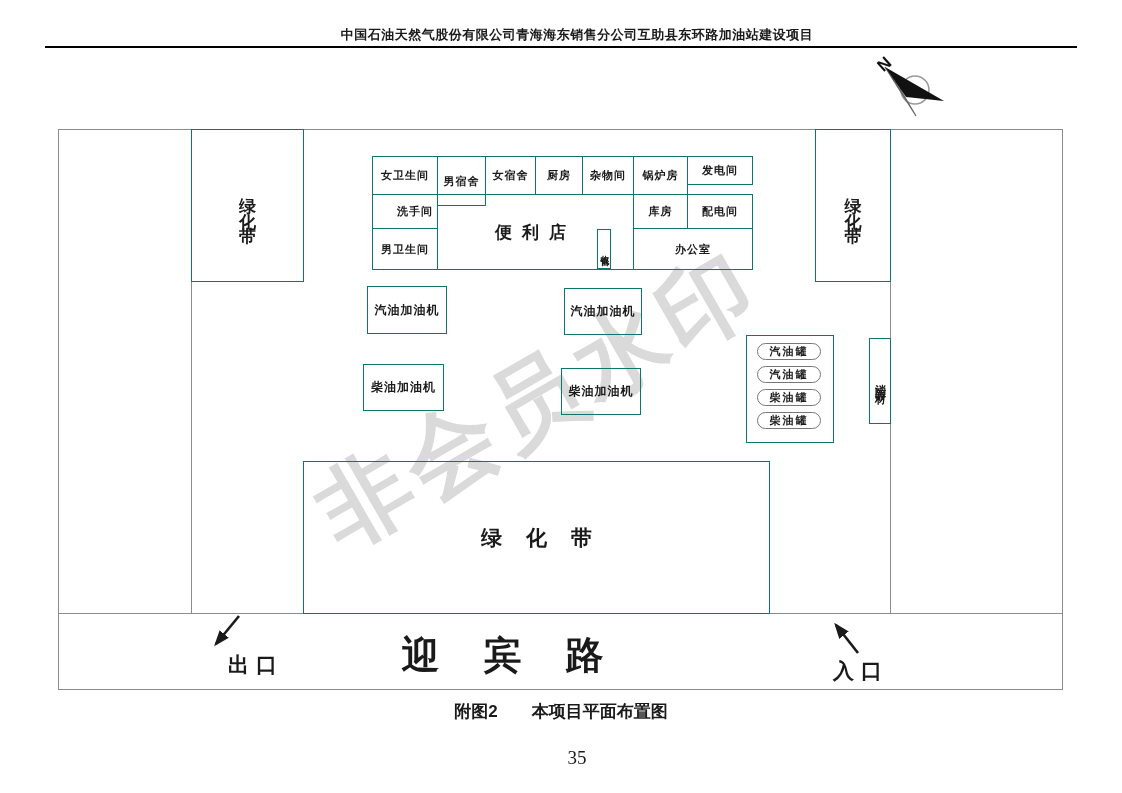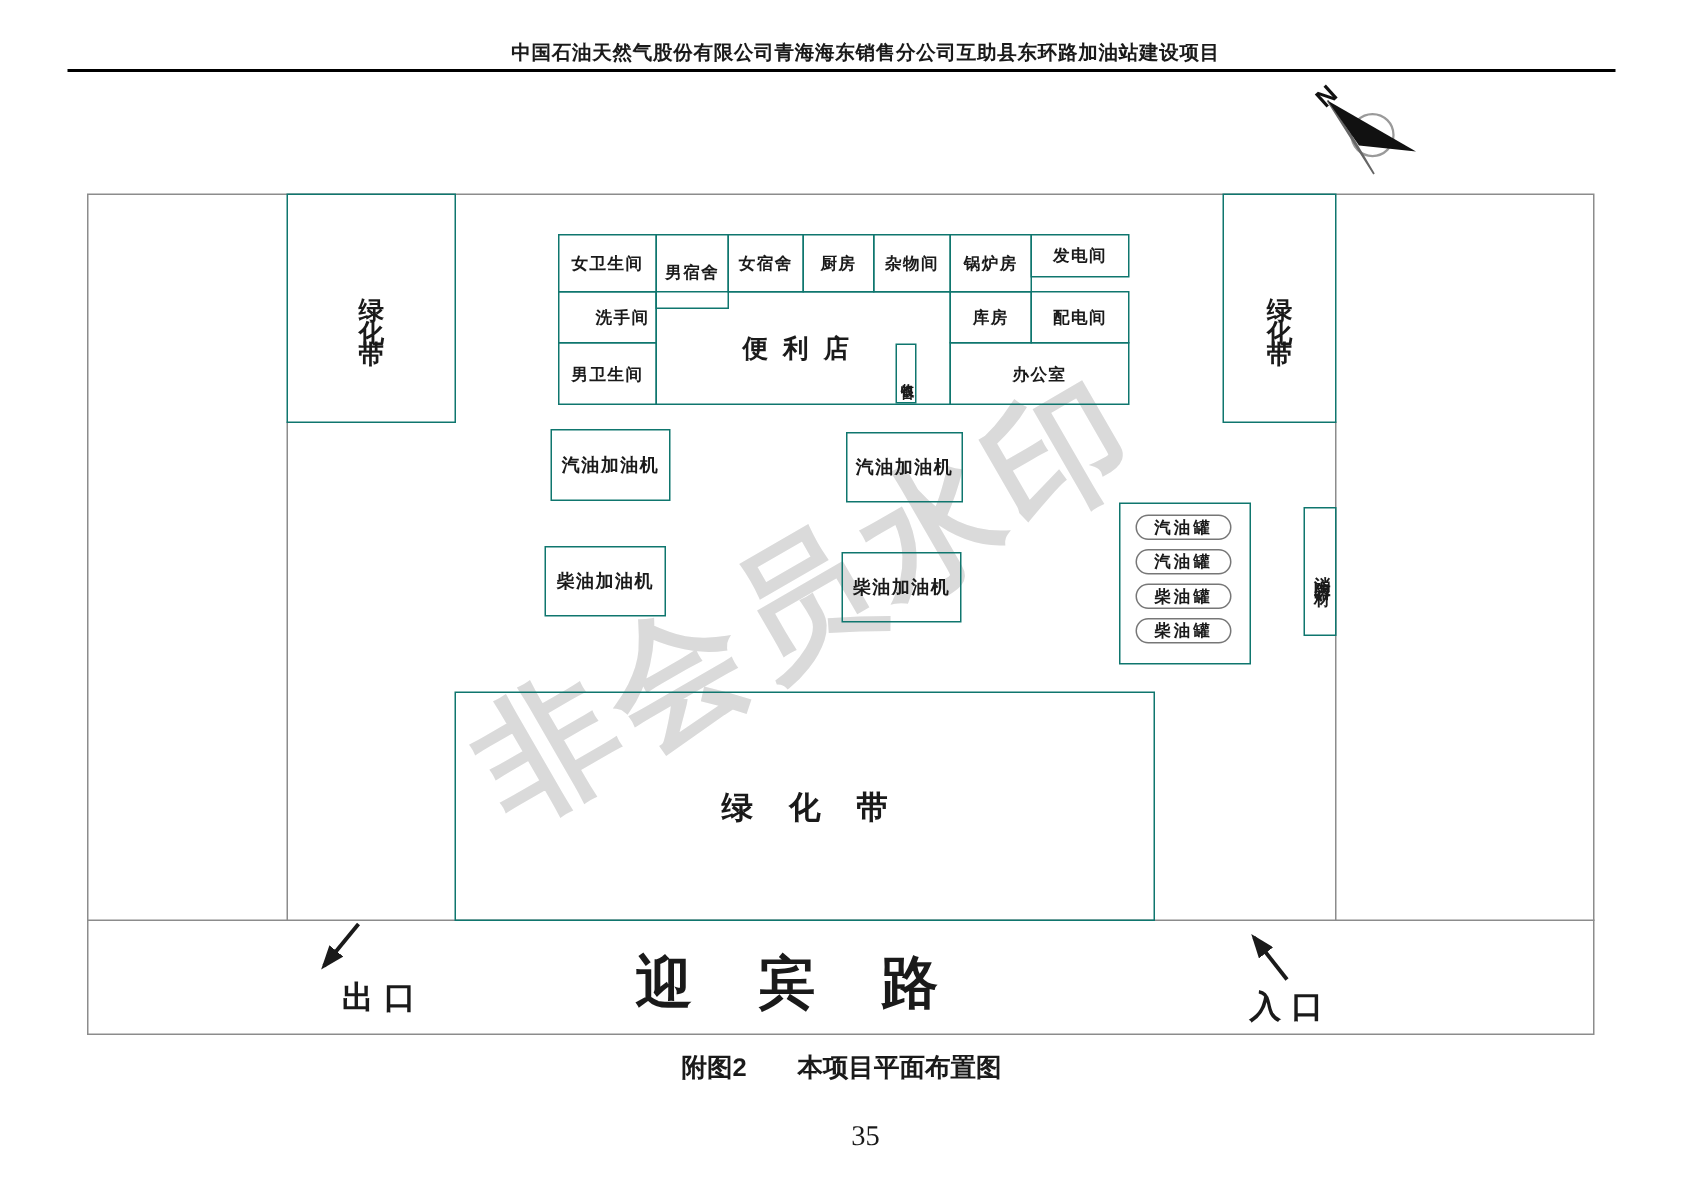--- a/index.html
+++ b/index.html
@@ -24,21 +24,21 @@
   .cell{font-size:11px;font-weight:600;letter-spacing:1px;}
   .store{font-size:17px;font-weight:600;letter-spacing:10px;}
   .cashier{font-size:9px;font-weight:600;letter-spacing:1px;line-height:1.1;}
   .disp{font-size:12px;font-weight:600;letter-spacing:1px;}
   .tank{border:1px solid #777;border-radius:9px;display:flex;align-items:center;
         justify-content:center;font-size:11px;font-weight:600;letter-spacing:2px;}
   .fire{font-size:11px;font-weight:600;letter-spacing:3px;}
   .gbb{font-size:21px;font-weight:600;letter-spacing:24px;text-indent:24px;}
   .road{position:absolute;left:0;top:630px;width:1005px;text-align:center;z-index:1;
         font-family:"Liberation Serif",serif;font-size:38px;font-weight:600;
-        letter-spacing:44px;text-indent:44px;white-space:nowrap;margin-left:22px;}
+        letter-spacing:44px;text-indent:44px;white-space:nowrap;}
   .gate{font-size:21px;font-weight:600;letter-spacing:7px;white-space:nowrap;}
   
   .cap{position:absolute;left:0;top:700px;width:100%;text-align:center;
        font-size:17px;font-weight:700;z-index:1;}
   .cap .sp{display:inline-block;width:34px;}
   .pgnum{position:absolute;left:16px;top:747px;width:100%;text-align:center;
          font-family:"Liberation Serif",serif;font-size:19px;z-index:1;}
   svg.overlay{position:absolute;left:0;top:0;z-index:2;pointer-events:none;}
 </style>
 </head>

